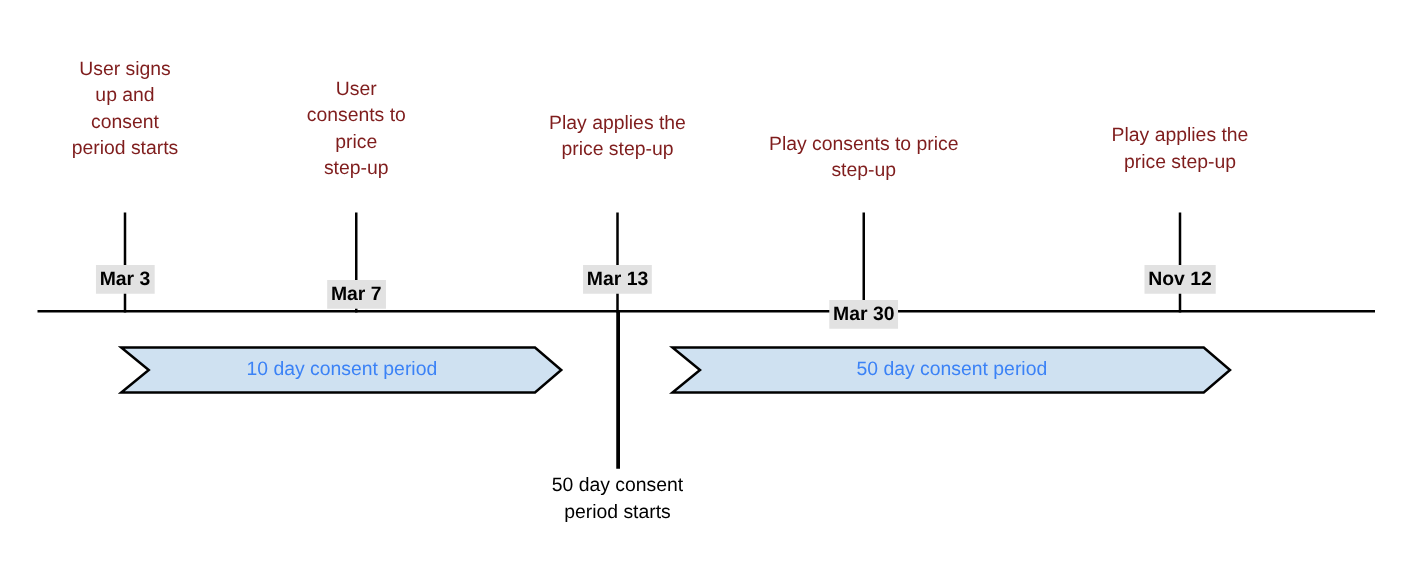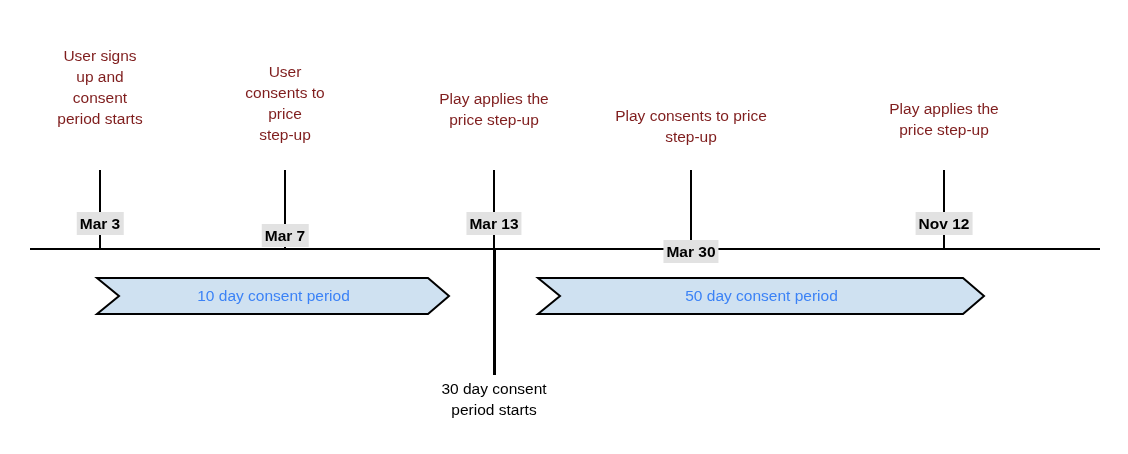--- a/index.html
+++ b/index.html
@@ -141,16 +141,16 @@
       </div>
       <div class="banner" style="left: 538px; top: 277px; width: 447px; height: 38px;">
         <svg viewBox="0 0 447 38" preserveAspectRatio="none">
           <polygon points="0,1 425,1 446,19 425,37 0,37 22,19" fill="#cfe1f1" stroke="#000000" stroke-width="2" stroke-linejoin="miter"></polygon>
         </svg>
         <div class="banner-label">50 day consent period</div>
       </div>
     </div>
 
   <div class="tick-long" id="callout-line" style="left: 493px; top: 248px; height: 127px;"></div>
-  <div class="callout-caption" id="callout-caption" style="left: 494px; top: 378px; width: 200px;">30 day consent
+  <div class="callout-caption" id="callout-caption" style="left: 494px; top: 378px; width: 200px;">50 day consent
 period starts</div>
 
 </div>
 
 </body></html>

